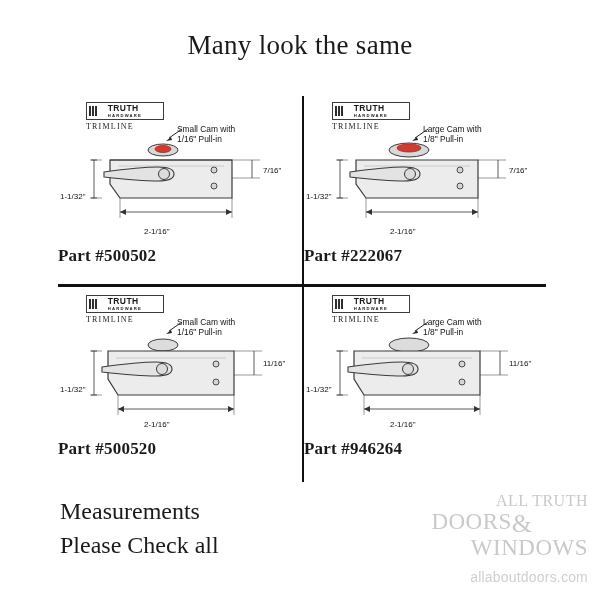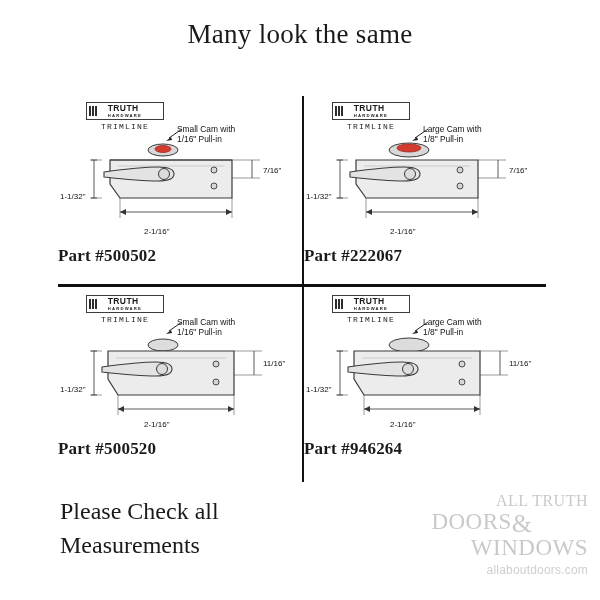--- a/index.html
+++ b/index.html
@@ -20,21 +20,21 @@
     width: 600px;
     height: 600px;
   }
 
   
   .heading {
     text-align: center;
     font-family: "Liberation Serif", serif;
     font-size: 27px;
     line-height: 34px;
-    padding-top: 17px;
+    padding-top: 28px;
     letter-spacing: 0.3px;
   }
   .heading .line2 { display: block; }
 
   
   .grid {
     position: absolute;
     left: 58px;
     top: 96px;
     width: 488px;
@@ -118,24 +118,24 @@
   }
   .brand-sub {
     font-family: "Liberation Sans", sans-serif;
     font-size: 4.2px;
     font-weight: bold;
     letter-spacing: 1.2px;
     display: block;
     margin-top: 1px;
   }
   .brand-series {
-    font-family: Liberation Mono, monospace;
+    font-family: Liberation Serif, serif;
     font-size: 8px;
     letter-spacing: 1.2px;
-    text-align: center;
+    text-align: left;
     margin-top: 2px;
     color: #222;
   }
 
   
   .callout {
     position: absolute;
     font-family: "Liberation Sans", sans-serif;
     font-size: 8.4px;
     line-height: 10px;
@@ -189,23 +189,23 @@
     width: 212px;
     text-align: right;
     color: #c9c9c9;
     font-family: "Liberation Serif", serif;
   }
   .wm-l1 { font-size: 16px; letter-spacing: 0.5px; line-height: 18px; }
   .wm-l2 { font-size: 23px; letter-spacing: 0.5px; line-height: 24px; text-align: center; }
   .wm-l3 { font-size: 23px; letter-spacing: 0.5px; line-height: 24px; }
   .wm-url {
     font-family: "Liberation Sans", sans-serif;
-    font-size: 12px;
+    font-size: 14px;
     color: #cfcfcf;
-    margin-top: 3px;
+    margin-top: 9px;
     letter-spacing: 0.2px;
   }
   .wm-amp {
     font-size: 26px;
     font-family: "Liberation Serif", serif;
     vertical-align: -3px;
   }
 </style>
 </head>
 <body>
@@ -423,22 +423,22 @@
 
         <div class="dim left">1-1/32"</div>
         <div class="dim right">11/16"</div>
         <div class="dim bottom">2-1/16"</div>
       </div>
       <div class="part-label">Part #946264</div>
     </div>
   </div>
 
   <div class="footnote">
+    <div>Measurements</div>
     <div>Please Check all</div>
-    <div>Measurements</div>
   </div>
 
   <div class="watermark">
     <div class="wm-l1">
       <span>ALL TRUTH</span>
     </div>
     <div class="wm-l2">
       <span>DOORS</span><span class="wm-amp">&amp;</span>
     </div>
     <div class="wm-l3">

